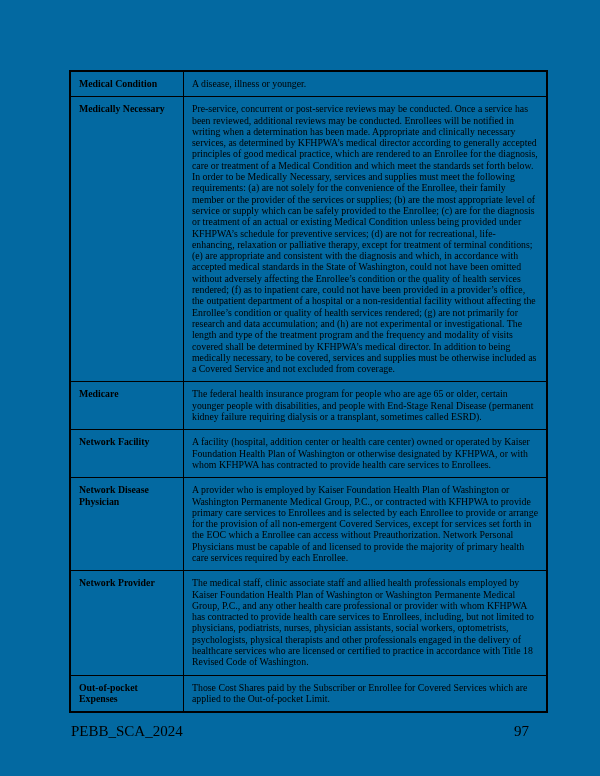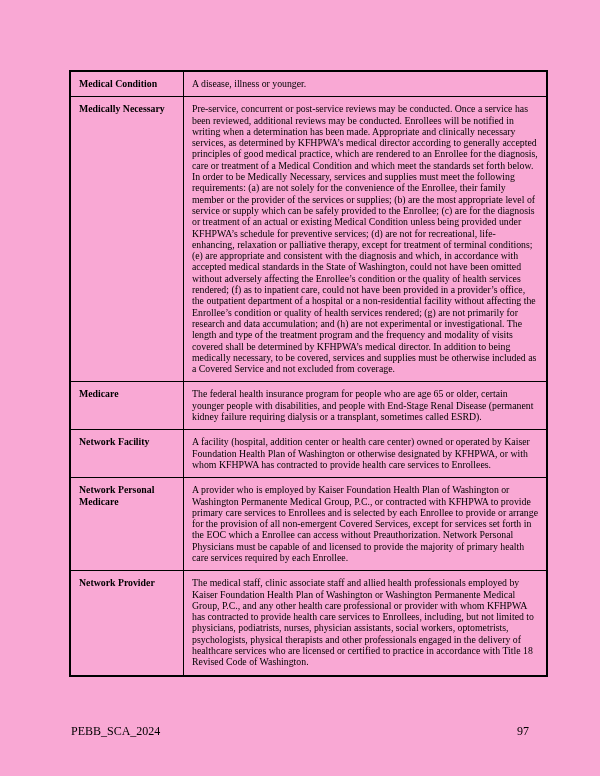--- a/index.html
+++ b/index.html
@@ -4,21 +4,21 @@
 <style>
   html, body {
     margin: 0;
     padding: 0;
     background: #ffffff;
   }
   .page {
     position: relative;
     width: 600px;
     height: 776px;
-    background: #f9a8d4;
+    background: #0369a1;
     font-family: "Liberation Serif", serif;
     color: #000000;
     overflow: hidden;
   }
   table.def-table {
     position: absolute;
     left: 69px;
     top: 70px;
     width: 479px;
     border-collapse: collapse;
@@ -39,21 +39,21 @@
   td.def-cell {
     padding-left: 10px;
   }
   .footer {
     position: absolute;
     left: 71px;
     top: 726px;
     width: 458px;
     display: flex;
     justify-content: space-between;
-    font-size: 12px;
+    font-size: 15px;
     line-height: 11.3px;
   }
 </style>
 </head>
 <body>
 
 <div class="page">
 
   <table class="def-table">
     <tbody>
@@ -67,26 +67,30 @@
       </tr>
       <tr>
         <td class="term-cell">Medicare</td>
         <td class="def-cell">The federal health insurance program for people who are age 65 or older, certain younger people with disabilities, and people with End-Stage Renal Disease (permanent kidney failure requiring dialysis or a transplant, sometimes called ESRD).</td>
       </tr>
       <tr>
         <td class="term-cell">Network Facility</td>
         <td class="def-cell">A facility (hospital, addition center or health care center) owned or operated by Kaiser Foundation Health Plan of Washington or otherwise designated by KFHPWA, or with whom KFHPWA has contracted to provide health care services to Enrollees.</td>
       </tr>
       <tr>
-        <td class="term-cell">Network Personal Medicare</td>
+        <td class="term-cell">Network Disease Physician</td>
         <td class="def-cell">A provider who is employed by Kaiser Foundation Health Plan of Washington or Washington Permanente Medical Group, P.C., or contracted with KFHPWA to provide primary care services to Enrollees and is selected by each Enrollee to provide or arrange for the provision of all non-emergent Covered Services, except for services set forth in the EOC which a Enrollee can access without Preauthorization. Network Personal Physicians must be capable of and licensed to provide the majority of primary health care services required by each Enrollee.</td>
       </tr>
       <tr>
         <td class="term-cell">Network Provider</td>
         <td class="def-cell">The medical staff, clinic associate staff and allied health professionals employed by Kaiser Foundation Health Plan of Washington or Washington Permanente Medical Group, P.C., and any other health care professional or provider with whom KFHPWA has contracted to provide health care services to Enrollees, including, but not limited to physicians, podiatrists, nurses, physician assistants, social workers, optometrists, psychologists, physical therapists and other professionals engaged in the delivery of healthcare services who are licensed or certified to practice in accordance with Title 18 Revised Code of Washington.</td>
+      </tr>
+      <tr>
+        <td class="term-cell">Out-of-pocket Expenses</td>
+        <td class="def-cell">Those Cost Shares paid by the Subscriber or Enrollee for Covered Services which are applied to the Out-of-pocket Limit.</td>
       </tr>
     </tbody>
   </table>
 
   <div class="footer">
     <span>PEBB_SCA_2024</span>
     <span>97</span>
   </div>
 
 </div>

